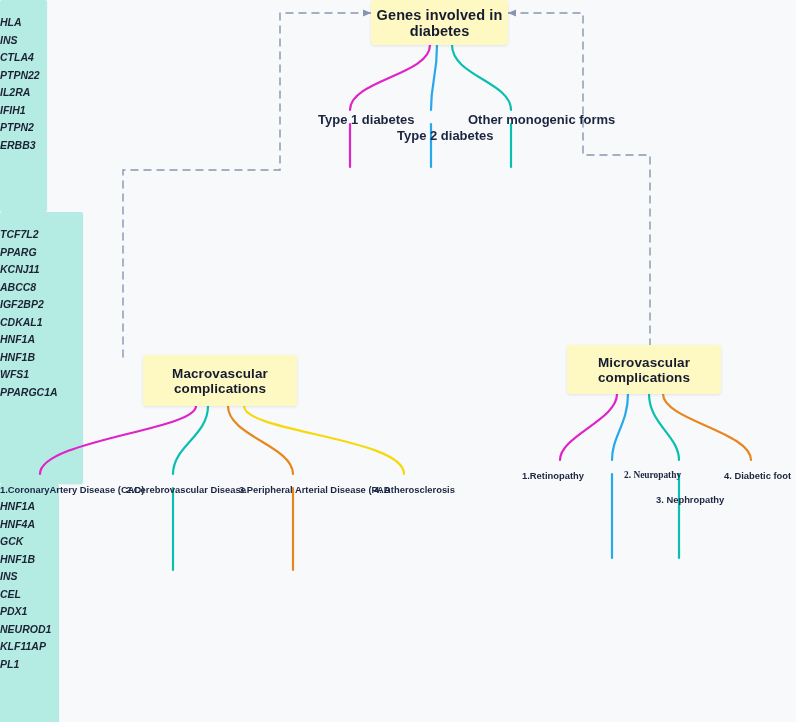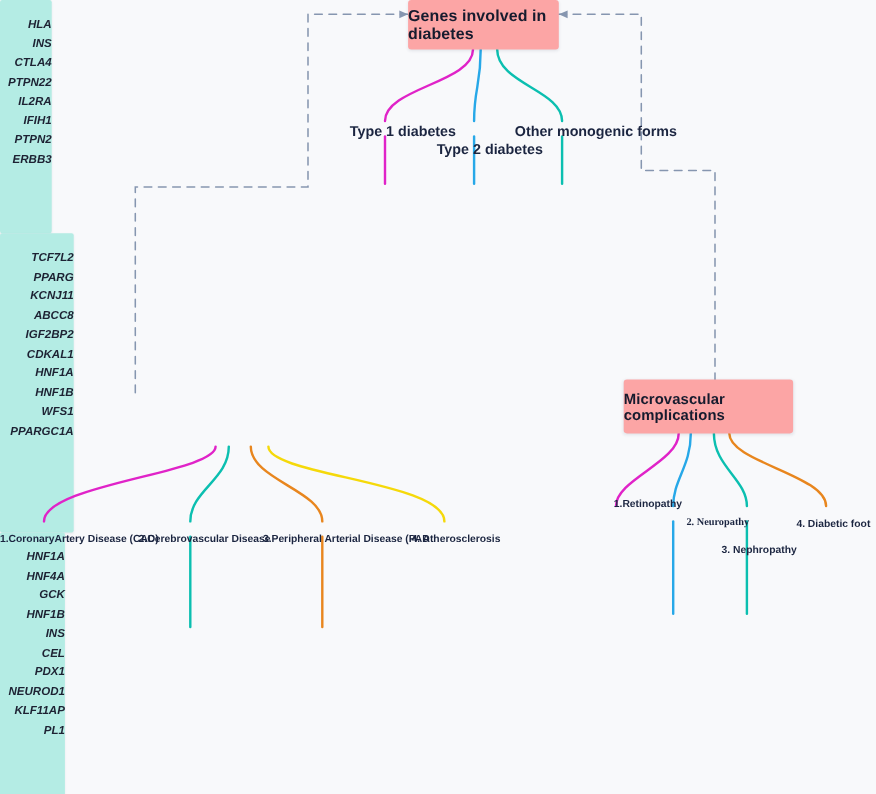--- a/index.html
+++ b/index.html
@@ -14,45 +14,46 @@
   svg.lines{position:absolute;left:0;top:0;width:796px;height:722px;pointer-events:none;}
 
   .node{
     position:absolute;
     box-sizing:border-box;
     display:flex;
     align-items:center;
     justify-content:center;
   }
   .title-box{
-    background:#fca5a5;
+    background:#fef9c3;
     border-radius:3px;
     box-shadow:0 1px 3px rgba(30,40,70,.10);
     color:#161b2e;
     font-weight:bold;
     letter-spacing:.1px;
+    text-align:center;
   }
   .root-title{font-size:14.5px;}
   .group-title{font-size:13.5px;}
 
   .gene-box{
     background:#b4ece4;
     border-radius:2px;
     flex-direction:column;
     align-items:center;
     justify-content:flex-start;
     padding-top:14px;
     color:#1d2233;
     font-size:10.5px;
     font-style:italic;
     font-weight:bold;
     line-height:17.5px;
     box-shadow:0 1px 2px rgba(30,40,70,.07);
   }
-  .gene-box span{display:block;text-align:right;}
+  .gene-box span{display:block;text-align:left;}
 
   .leaf-label{
     position:absolute;
     font-size:9.4px;
     font-weight:bold;
     color:#1b2540;
     white-space:nowrap;
   }
   .branch-label{
     position:absolute;
@@ -114,21 +115,21 @@
     <span>HLA</span>
     <span>INS</span>
     <span>CTLA4</span>
     <span>PTPN22</span>
     <span>IL2RA</span>
     <span>IFIH1</span>
     <span>PTPN2</span>
     <span>ERBB3</span>
   </div>
 
-  <div class="gene-box" style="left:398px;top:167px;width:67px;height:258px;">
+  <div class="gene-box" style="left:398px;top:167px;width:83px;height:258px;">
     <span>TCF7L2</span>
     <span>PPARG</span>
     <span>KCNJ11</span>
     <span>ABCC8</span>
     <span>IGF2BP2</span>
     <span>CDKAL1</span>
     <span>HNF1A</span>
     <span>HNF1B</span>
     <span>WFS1</span>
     <span>PPARGC1A</span>
@@ -140,26 +141,27 @@
     <span>GCK</span>
     <span>HNF1B</span>
     <span>INS</span>
     <span>CEL</span>
     <span>PDX1</span>
     <span>NEUROD1</span>
     <span>KLF11AP</span>
     <span>PL1</span>
   </div>
 
+  <div class="node title-box group-title" style="left:143px;top:355px;width:154px;height:51px;">Macrovascular complications</div>
 
   <div class="leaf-label" style="left:0px;top:484px;">1.CoronaryArtery Disease (CAD)</div>
   <div class="leaf-label" style="left:126px;top:484px;">2.Cerebrovascular Disease</div>
   <div class="leaf-label" style="left:239px;top:484px;">3.Peripheral Arterial Disease (PAD</div>
   <div class="leaf-label" style="left:374px;top:484px;">4. Atherosclerosis</div>
 
   <div class="node title-box group-title" style="left:567px;top:345px;width:154px;height:49px;">Microvascular complications</div>
 
-  <div class="leaf-label" style="left:522px;top:452px;margin-left:36px;">1.Retinopathy</div>
+  <div class="leaf-label" style="left:522px;top:470px;">1.Retinopathy</div>
   <div class="leaf-label" style="left:624px;top:470px;font-family:Liberation Serif, serif;">2. Neuropathy</div>
   <div class="leaf-label" style="left:656px;top:470px;margin-top:24px;">3. Nephropathy</div>
   <div class="leaf-label" style="left:724px;top:470px;">4. Diabetic foot</div>
 
 </div>
 
 </body></html>

